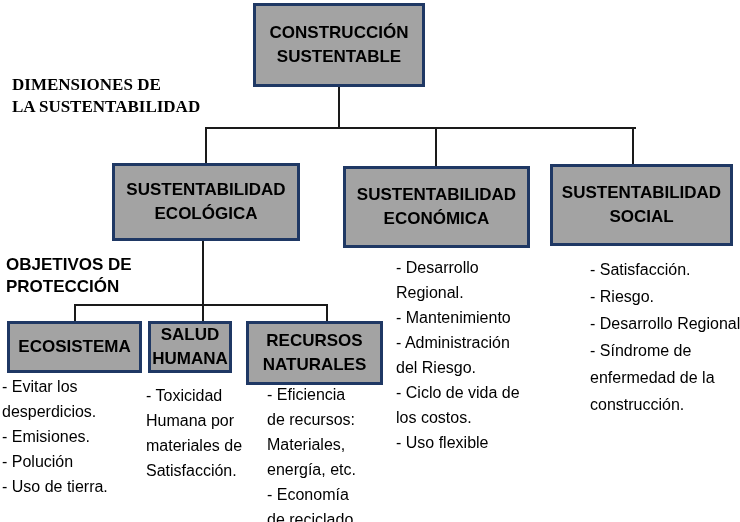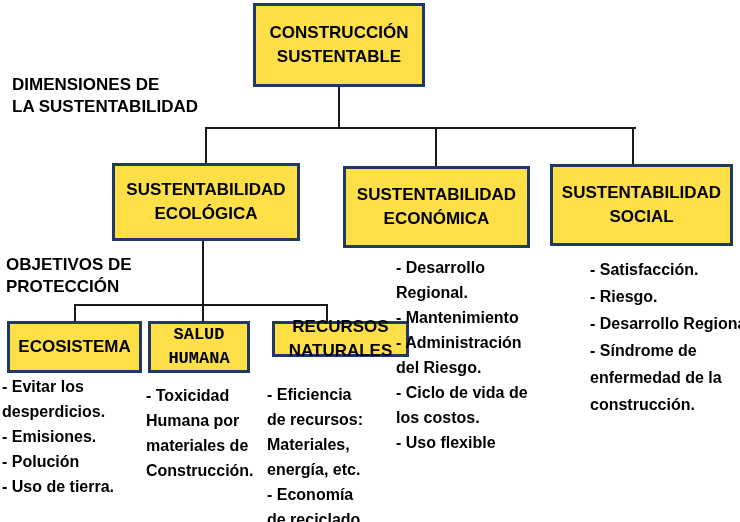--- a/index.html
+++ b/index.html
@@ -15,21 +15,21 @@
     background: #ffffff;
     overflow: hidden;
   }
   .vline, .hline {
     position: absolute;
     background: #1a1a1a;
   }
   .node {
     position: absolute;
     border: 3px solid #1f3864;
-    background: #fde047;
+    background: #a3a3a3;
     display: flex;
     align-items: center;
     justify-content: center;
     text-align: center;
     font-weight: bold;
     font-size: 17px;
     line-height: 24px;
     color: #000000;
     white-space: pre-line;
     box-sizing: border-box;
@@ -37,21 +37,21 @@
   .side-label {
     position: absolute;
     font-weight: bold;
     font-size: 17px;
     line-height: 22px;
     color: #000000;
     white-space: pre-line;
   }
   .list {
     position: absolute;
-    font-weight: bold;
+    font-weight: normal;
     font-size: 16px;
     line-height: 25px;
     color: #000000;
   }
   .list .li {
     white-space: pre-line;
   }
   .list.social-list { line-height: 27px; }
 </style>
 </head>
@@ -87,49 +87,49 @@
 
   <div class="node" style="left:550px; top:164px; width:183px; height:82px;">
     <span>SUSTENTABILIDAD
 SOCIAL</span>
   </div>
 
   <div class="node" style="left:7px; top:321px; width:135px; height:52px;">
     <span>ECOSISTEMA</span>
   </div>
 
-  <div class="node" style="left:148px; top:321px; width:102px; height:52px;font-family:Liberation Mono, monospace;">
+  <div class="node" style="left:148px; top:321px; width:84px; height:52px;">
     <span>SALUD
 HUMANA</span>
   </div>
 
-  <div class="node" style="left:272px; top:321px; width:137px; height:36px;">
+  <div class="node" style="left:246px; top:321px; width:137px; height:64px;">
     <span>RECURSOS
 NATURALES</span>
   </div>
 
-  <div class="side-label" style="left:12px; top:74px;">DIMENSIONES DE
+  <div class="side-label" style="left:12px; top:74px;font-family:Liberation Serif, serif;">DIMENSIONES DE
 LA SUSTENTABILIDAD</div>
 
   <div class="side-label" style="left:6px; top:254px;">OBJETIVOS DE
 PROTECCIÓN</div>
 
   <div class="list" style="left:2px; top:374px; width:142px;">
     <div class="li">- Evitar los
 desperdicios.</div>
     <div class="li">- Emisiones.</div>
     <div class="li">- Polución</div>
     <div class="li">- Uso de tierra.</div>
   </div>
 
   <div class="list" style="left:146px; top:383px; width:120px;">
     <div class="li">- Toxicidad
 Humana por
 materiales de
-Construcción.</div>
+Satisfacción.</div>
   </div>
 
   <div class="list" style="left:267px; top:382px; width:128px;">
     <div class="li">- Eficiencia
 de recursos:
 Materiales,
 energía, etc.</div>
     <div class="li">- Economía
 de reciclado</div>
   </div>

